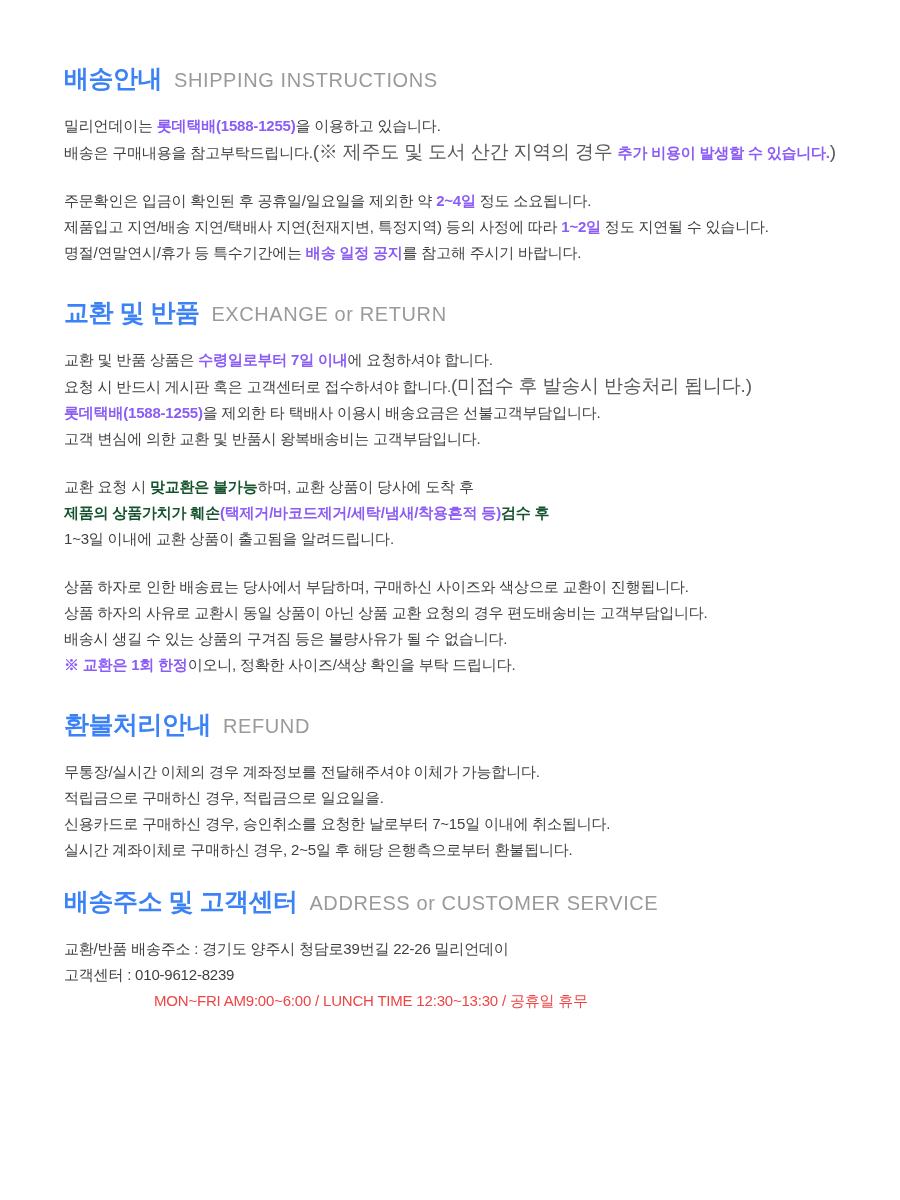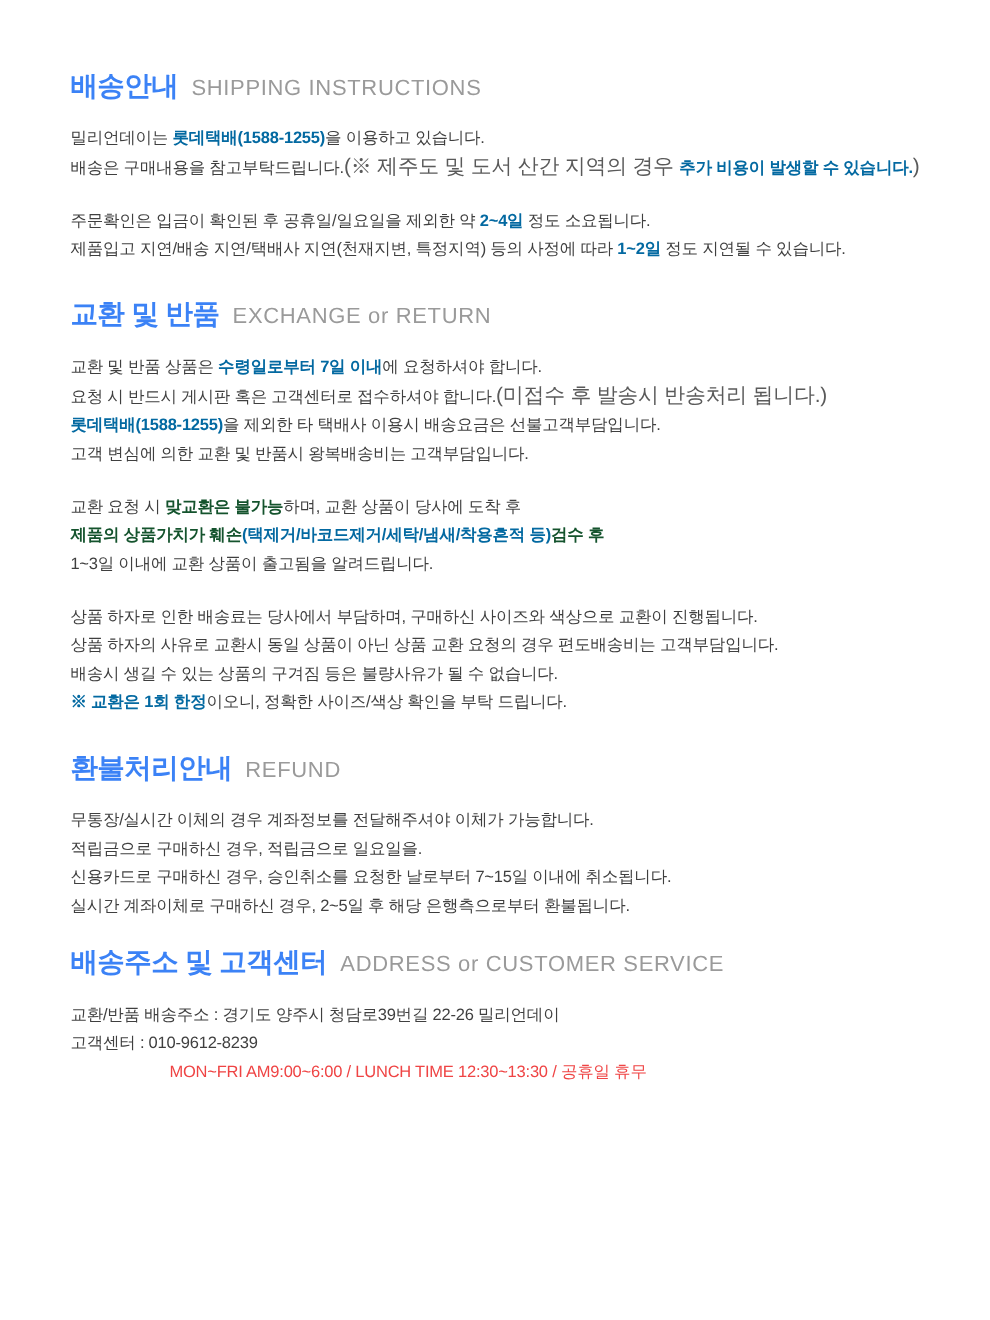--- a/index.html
+++ b/index.html
@@ -49,21 +49,21 @@
   }
   .para:last-child { margin-bottom: 0; }
 
   .line {
     font-size: 15px;
     line-height: 26px;
     color: #3f3f3f;
     letter-spacing: -0.2px;
     white-space: nowrap;
   }
-  .line b { font-weight: bold; color: #0369a1; text-align: right; }
+  .line b { font-weight: bold; color: #8b5cf6; text-align: right; }
   .line .small {
     font-size: 19px;
     color: #5a5a5a;
   }
   .line .red {
     color: #14532d;
     font-weight: bold;
     text-align: right;
   }
 
@@ -90,20 +90,21 @@
       <span class="ko">배송안내</span>
       <span class="en">SHIPPING INSTRUCTIONS</span>
     </div>
     <div class="para">
         <div class="line"><span>밀리언데이는 </span><span><b>롯데택배(1588-1255)</b></span><span>을 이용하고 있습니다.</span></div>
         <div class="line"><span>배송은 구매내용을 참고부탁드립니다.</span><span class="small">(※ 제주도 및 도서 산간 지역의 경우 </span><span><b>추가 비용이 발생할 수 있습니다.</b></span><span class="small">)</span></div>
       </div>
     <div class="para">
         <div class="line"><span>주문확인은 입금이 확인된 후 공휴일/일요일을 제외한 약 </span><span><b>2~4일</b></span><span> 정도 소요됩니다.</span></div>
         <div class="line"><span>제품입고 지연/배송 지연/택배사 지연(천재지변, 특정지역) 등의 사정에 따라 </span><span><b>1~2일</b></span><span> 정도 지연될 수 있습니다.</span></div>
+        <div class="line"><span>명절/연말연시/휴가 등 특수기간에는 </span><span><b>배송 일정 공지</b></span><span>를 참고해 주시기 바랍니다.</span></div>
       </div>
   </div>
 
   <div class="gap-lg"></div>
 
   <div class="section">
     <div class="sec-head">
       <span class="ko">교환 및 반품</span>
       <span class="en">EXCHANGE or RETURN</span>
     </div>

